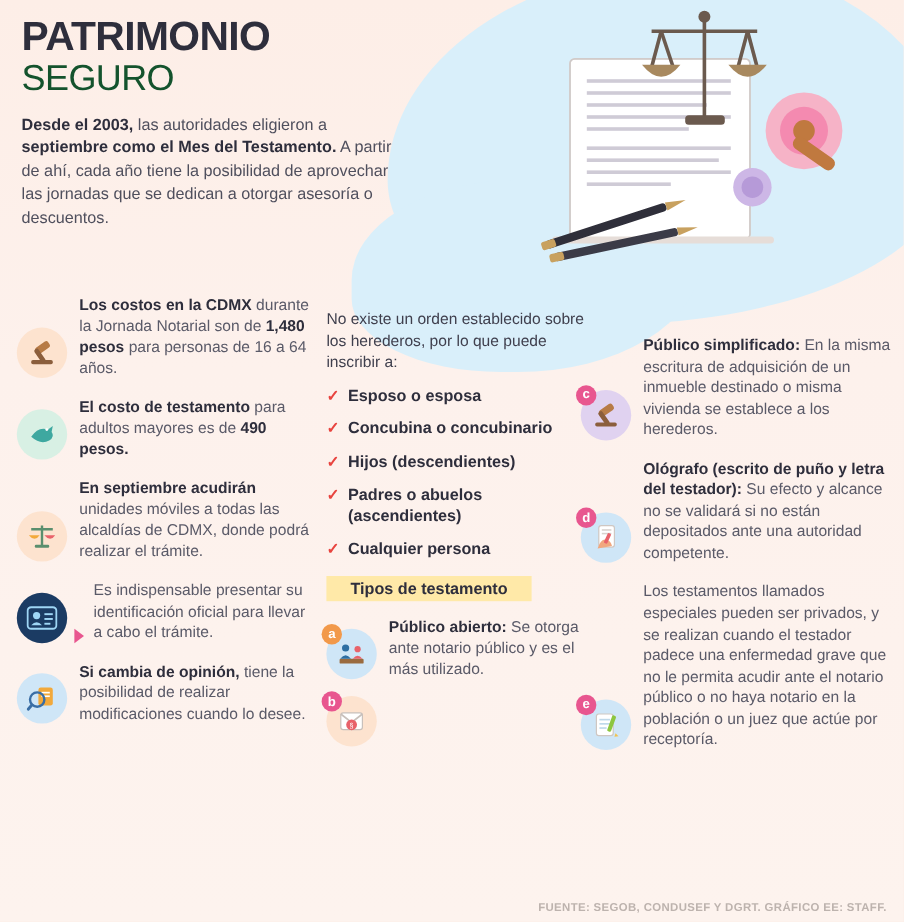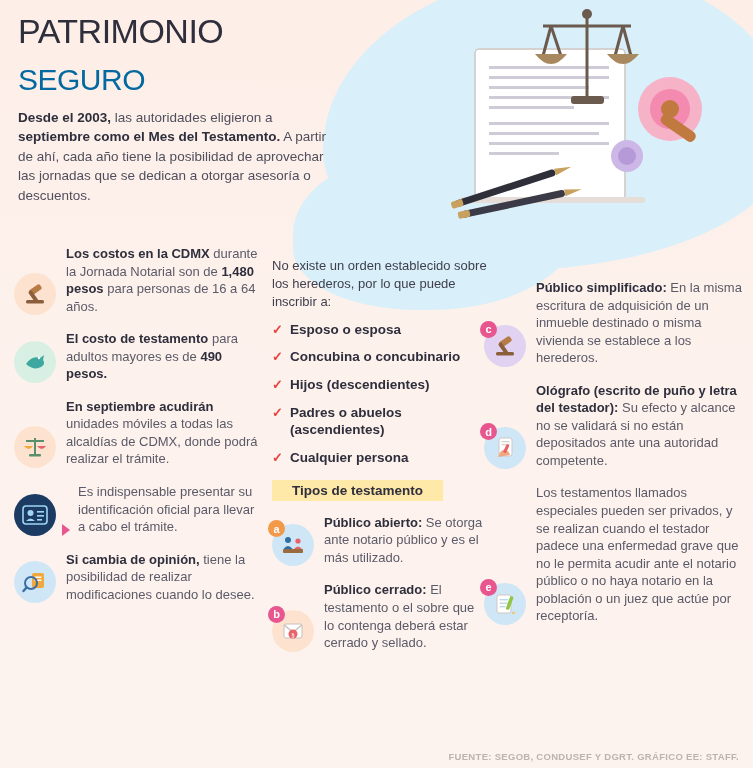--- a/index.html
+++ b/index.html
@@ -21,26 +21,26 @@
     position:absolute; right:-40px; top:-30px; width:470px; height:300px;
     background:#d9effa; border-radius:55% 45% 60% 40% / 60% 55% 45% 40%;
   }
   .bg-blue-blob2 {
     position:absolute; right:170px; top:150px; width:290px; height:160px;
     background:#d9effa; border-radius:50% 50% 55% 45% / 55% 45% 60% 40%;
   }
   
   .header { position:absolute; left:18px; top:14px; width:340px; }
   .title1 {
-    font-size:34px; font-weight:normal; letter-spacing:-0.5px;
+    font-size:34px; font-weight:bold; letter-spacing:-0.5px;
     color:#2e2e3c; line-height:1.0; margin:0;
   }
   .title2 {
-    font-size:30px; font-weight:normal; color:#0369a1; line-height:1.05;
-    margin:16px 0 0 0; letter-spacing:-0.5px;
+    font-size:30px; font-weight:normal; color:#14532d; line-height:1.05;
+    margin:2px 0 0 0; letter-spacing:-0.5px;
   }
   .intro { margin-top:12px; font-size:13.5px; line-height:1.45; color:#4f4f5d; width:320px;}
   .intro b { color:#2e2e3c;text-align:center; }
 
   
   .illus { position:absolute; right:8px; top:4px; width:380px; height:230px; }
 
   
   .col { position:absolute; }
   .col-left  { left:14px;  top:244px; width:250px; }
@@ -261,23 +261,20 @@
   <div class="item">
     <div class="item-ico ico-wrap" style="background:#fde3cf;">
       <span class="badge" style="background:#e8568f;">b</span>
       <svg width="24" height="24" viewBox="0 0 24 24">
         <rect x="3" y="5" width="18" height="14" rx="2" fill="#fff" stroke="#c8c0bb"></rect>
         <path d="M3 6 l9 7 l9-7" fill="none" stroke="#c8c0bb" stroke-width="1.4"></path>
         <circle cx="12" cy="15" r="4.5" fill="#e8626a"></circle>
         <text x="12" y="18" font-size="6" fill="#fff" text-anchor="middle" font-family="Liberation Sans, sans-serif">§</text>
       </svg>
     </div>
-    <div class="item-txt">
-      <b>Público cerrado:</b><span> El testamento o el sobre que lo contenga deberá estar cerrado y sellado.</span>
-    </div>
   </div>
 </div>
 
 <div class="col col-right">
 
   <div class="item">
     <div class="item-ico ico-wrap" style="background:#e0d2f0;">
       <span class="badge" style="background:#e8568f;">c</span>
       <svg width="26" height="26" viewBox="0 0 26 26">
         <rect x="4" y="19" width="18" height="3.5" rx="1.5" fill="#8b5e3c"></rect>

